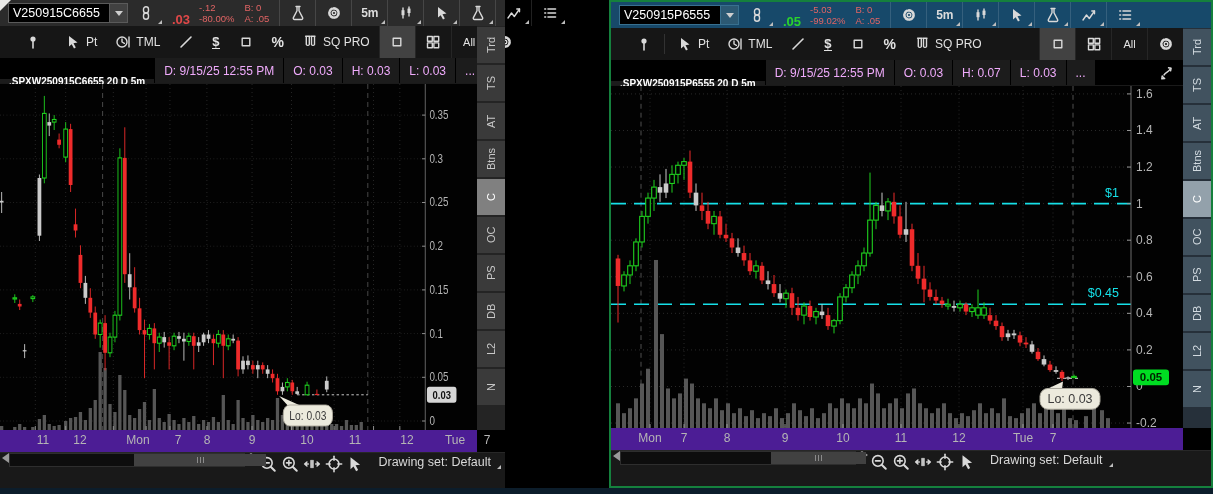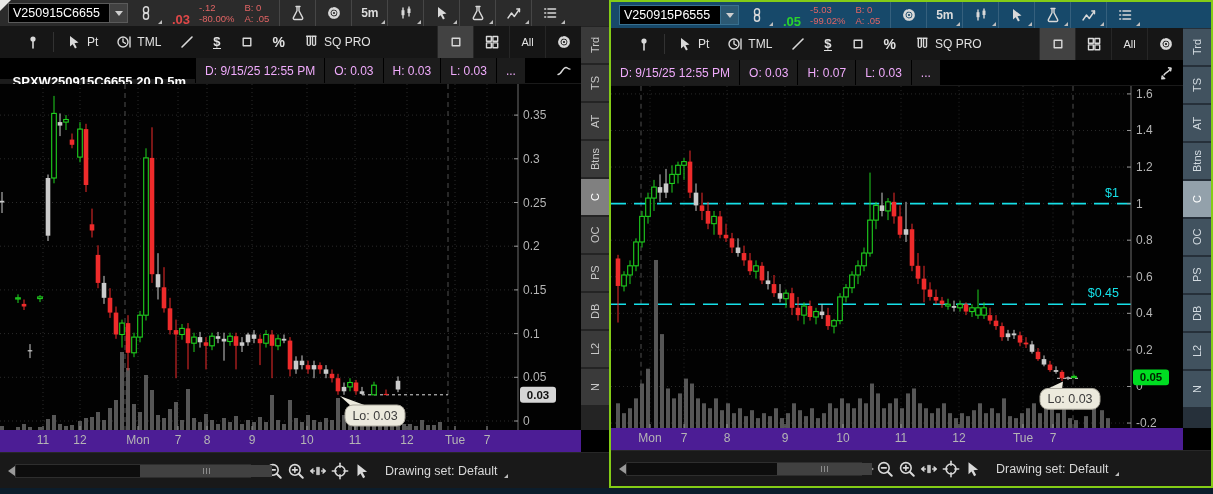--- a/index.html
+++ b/index.html
@@ -1,21 +1,21 @@
 <!DOCTYPE html>
 <html><head>
 <meta charset="utf-8">
 <style>
   html,body{margin:0;padding:0;background:#111;}
   *{box-sizing:border-box;}
   .screen{position:relative;width:1213px;height:494px;background:#000;font-family:"Liberation Sans",sans-serif;overflow:hidden;}
   .bottomstrip{position:absolute;left:0;top:488px;width:1213px;height:6px;background:#0c1d2b;}
   .panel{position:absolute;top:0;height:488px;display:flex;flex-direction:column;background:#000;}
-  .panel-call{left:0;width:609px;}
-  .panel-put{left:609px;width:604px;border:2px solid #84cc16;}
+  .panel-call{left:0;width:505px;}
+  .panel-put{left:609px;width:604px;border:2px solid #15803d;}
   
   .hdr{height:26px;flex:0 0 26px;display:flex;align-items:center;padding:0 2px;font-size:10px;position:relative;}
   .panel-call .hdr{background:#2b2b2b;}
   .panel-put .hdr{background:#17496a;}
   .wedge{position:absolute;left:0;top:0;width:0;height:0;border-top:11px solid #e8e8e6;border-right:11px solid transparent;}
   .symbox{display:flex;height:20px;margin-left:6px;}
   .symbox input{width:102px;background:#000;border:1px solid #5a5a5a;color:#fff;font-family:"Liberation Sans",sans-serif;font-size:12.5px;padding:0 4px;outline:none;}
   .panel-put .symbox input{border-color:#38708f;}
   .dropbtn{width:18px;background:#414141;border:1px solid #5a5a5a;border-left:none;display:flex;align-items:center;justify-content:center;cursor:pointer;}
   .panel-put .dropbtn{background:#2c5973;border-color:#38708f;}
@@ -30,38 +30,38 @@
   .t2btn{position:relative;height:26px;display:flex;align-items:center;gap:5px;padding:0 9px;cursor:pointer;white-space:nowrap;}
   .vsep{width:1px;height:20px;background:#323232;margin:0 3px;}
   .dol{font-size:13px;font-weight:bold;border-bottom:1.5px solid #e2e2e2;line-height:13px;}
   .pct{font-size:14px;font-weight:bold;}
   .t2right{margin-left:auto;display:flex;align-items:center;height:100%;}
   .sqbtn{width:36px;height:100%;display:flex;align-items:center;justify-content:center;border-left:1px solid #262626;cursor:pointer;color:#e2e2e2;font-size:11px;}
   .sqbtn.sel{background:#424242;}
   
   .titlebar{height:26px;flex:0 0 26px;background:#000;display:flex;align-items:stretch;gap:1px;margin-right:28px;font-size:12px;border-bottom:1px solid #1a1a1a;}
   .tcell{background:#1c1c1c;color:#f0abfc;display:flex;align-items:center;padding:0 9px;white-space:nowrap;}
-  .tsym{color:#fff;font-weight:bold;font-size:13px;margin-top:21px;}
+  .tsym{color:#fff;font-weight:bold;font-size:10px;margin-top:21px;}
   .ticon{margin-left:auto;display:flex;align-items:center;justify-content:center;width:34px;color:#ddd;background:#000;cursor:pointer;}
   
   .tabstrip{position:absolute;top:26px;right:0;width:28px;bottom:58px;background:#242424;display:flex;flex-direction:column;gap:2px;padding-top:1px;z-index:5;}
   .panel-put .tabstrip{background:#26303a;}
   .tab{flex:0 0 36px;display:flex;align-items:center;justify-content:center;background:#3a3a3a;color:#c9c9c9;font-size:11px;writing-mode:vertical-rl;transform:rotate(180deg);cursor:pointer;}
   .panel-put .tab{background:#41525f;color:#d3dbe1;}
   .tab.sel{background:#808080;color:#fff;}
   .panel-put .tab.sel{background:#93a1ab;color:#fff;}
   
   .chartwrap{position:relative;flex:1 1 auto;margin-right:28px;background:#020202;overflow:hidden;}
   .chartwrap svg{position:absolute;left:0;top:0;width:100%;height:100%;}
   svg text{font-family:"Liberation Sans",sans-serif;}
   
   .xaxis{height:22px;flex:0 0 22px;position:relative;margin-right:28px;color:#b5b5b5;font-size:12px;background:#4c1d95;}
   .xaxis span{position:absolute;top:3px;transform:translateX(-50%);}
   
-  .bottombar{height:36px;flex:0 0 36px;background:#191919;display:flex;align-items:center;padding:0 8px;gap:0;border-top:1px solid #272727;}
+  .bottombar{height:36px;flex:0 0 36px;background:#191919;display:flex;align-items:flex-start;padding:0 2px;gap:0;border-top:1px solid #272727;}
   .sarr{width:0;height:0;cursor:pointer;}
   .sarr.l{border-top:5px solid transparent;border-bottom:5px solid transparent;border-right:7px solid #9a9a9a;}
   .sarr.r{border-top:5px solid transparent;border-bottom:5px solid transparent;border-left:7px solid #9a9a9a;}
   .sarr.sm.l{border-right-width:6px;border-top-width:4px;border-bottom-width:4px;}
   .sarr.sm.r{border-left-width:6px;border-top-width:4px;border-bottom-width:4px;}
   .track{width:236px;height:14px;background:#0d0d0d;border:1px solid #2e2e2e;position:relative;cursor:pointer;}
   .thumb{position:absolute;top:0;height:12px;background:#414141;display:flex;align-items:center;justify-content:center;cursor:grab;}
   .thumb i{width:1px;height:6px;background:#8b8b8b;margin:0 1px;}
   .zbtn{width:22px;height:22px;display:flex;align-items:center;justify-content:center;cursor:pointer;}
   .zbtn .icn{width:18px;height:18px;}
@@ -711,20 +711,21 @@
       <span class="sqbtn">All</span>
       <span class="sqbtn">
             <svg class="icn " viewBox="0 0 16 16">
               <circle cx="8" cy="8" r="4.6" stroke-dasharray="2.4 1.7" stroke-width="2.6"></circle>
               <circle cx="8" cy="8" r="1.8"></circle>
             </svg>
           </span>
     </span>
       </div>
       <div class="titlebar">
+    <span class="tcell tsym">.SPXW250915P6555 20 D 5m</span>
     <span class="tcell">D: 9/15/25 12:55 PM</span>
     <span class="tcell">O: 0.03</span>
     <span class="tcell">H: 0.07</span>
     <span class="tcell">L: 0.03</span>
     <span class="tcell">...</span>
     <span class="ticon">
           <svg class="icn " viewBox="0 0 16 16">
             <path d="M12.5 3.5c-1.5 3.5-4.5 3.5-6.5 6.5"></path>
             <path d="M10.5 2.8l2.6.5-.5 2.6"></path>
             <path d="M6.7 13.5l-2.9.4.4-2.9"></path>

